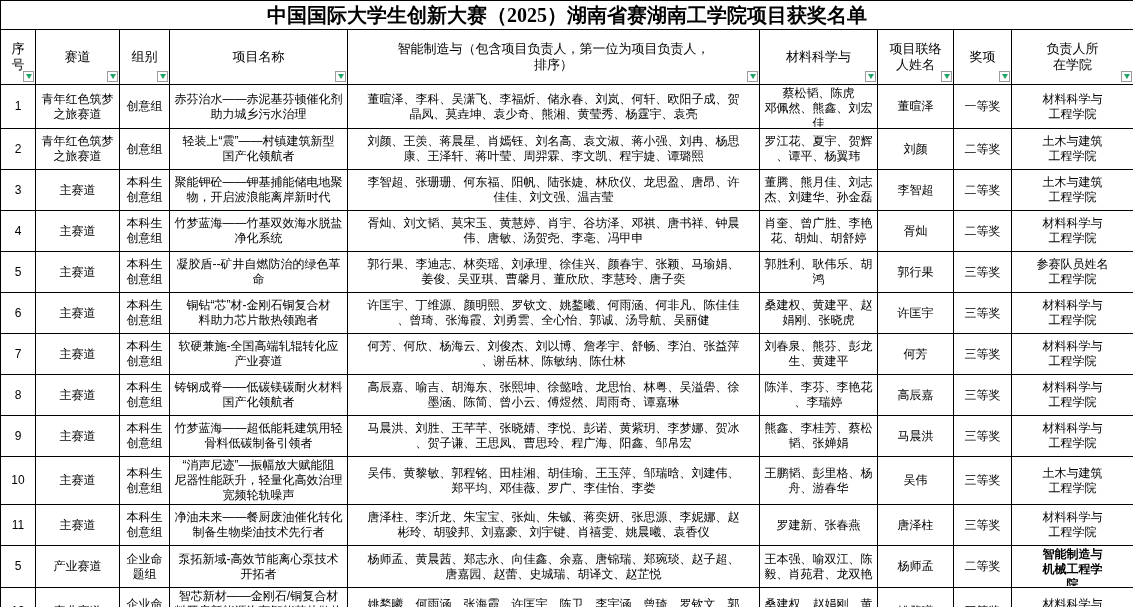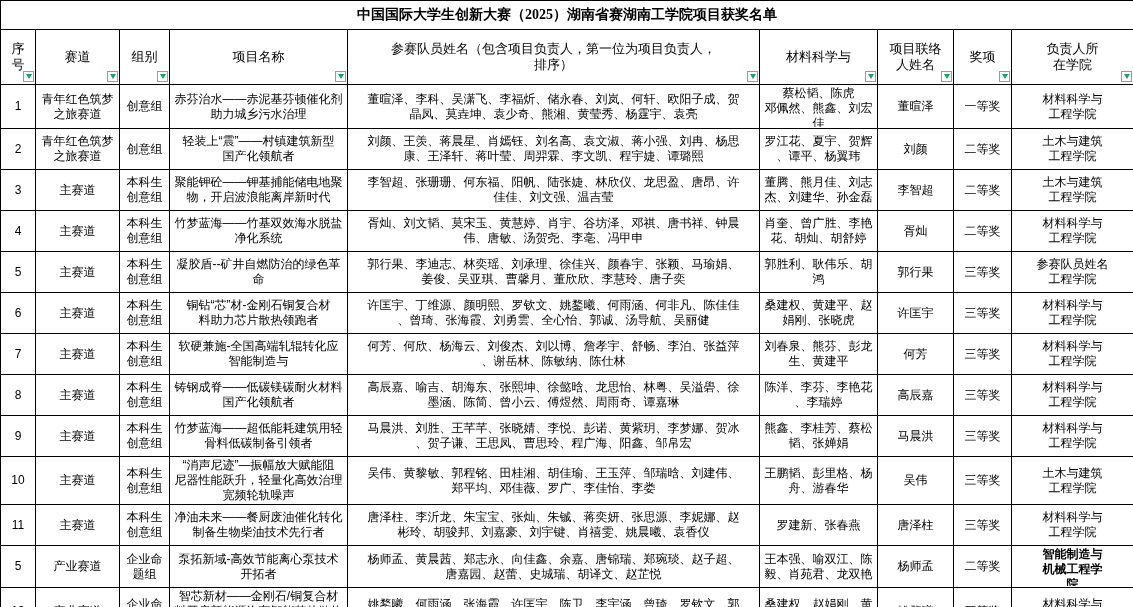--- a/index.html
+++ b/index.html
@@ -2,21 +2,21 @@
 <html><head>
 <meta charset="utf-8">
 <style>
   html,body{margin:0;padding:0;background:#fff;color:#000;
     font-family:"Liberation Sans","DejaVu Sans",sans-serif;}
   .wrap{width:1133px;}
   table{border-collapse:collapse;table-layout:fixed;width:1133px;}
   td,th{border:1px solid #000;text-align:center;vertical-align:middle;
     padding:1px 2px;font-weight:normal;overflow:hidden;}
   .title-cell{height:26px;border:1px solid #000;}
-  .t{font-size:14px;font-weight:bold;line-height:26px;white-space:nowrap;
+  .t{font-size:20px;font-weight:bold;line-height:26px;white-space:nowrap;
     font-family:"Liberation Serif","DejaVu Serif",serif;}
   thead th.colhead{height:52px;position:relative;}
   .hc{font-size:13px;line-height:16px;white-space:pre-line;word-break:break-all;}
   tbody td{height:38px;}
   .c{font-size:12px;line-height:15px;white-space:pre-line;
     word-break:break-all;line-break:anywhere;}
   .clip-a .c{max-height:41px;overflow:hidden;}
   .clip-c .c{max-height:39px;overflow:hidden;font-weight:bold;}
   .filter{position:absolute;right:1px;bottom:2px;width:11px;height:11px;
     background:#fff;border:1px solid #9a9a9a;box-sizing:border-box;
@@ -59,21 +59,21 @@
       </th>
       <th class="colhead">
         <div class="hc">组别</div>
         <span class="filter"></span>
       </th>
       <th class="colhead">
         <div class="hc">项目名称</div>
         <span class="filter"></span>
       </th>
       <th class="colhead">
-        <div class="hc">参赛队员姓名（包含项目负责人，第一位为项目负责人，
+        <div class="hc">智能制造与（包含项目负责人，第一位为项目负责人，
 排序）</div>
         <span class="filter"></span>
       </th>
       <th class="colhead">
         <div class="hc">材料科学与</div>
         <span class="filter"></span>
       </th>
       <th class="colhead">
         <div class="hc">项目联络
 人姓名</div>
@@ -302,21 +302,21 @@
           </td>
       <td>
             <div class="c">主赛道</div>
           </td>
       <td>
             <div class="c">本科生
 创意组</div>
           </td>
       <td>
             <div class="c">软硬兼施-全国高端轧辊转化应
-智能制造与</div>
+产业赛道</div>
           </td>
       <td>
             <div class="c">何芳、何欣、杨海云、刘俊杰、刘以博、詹孝宇、舒畅、李泊、张益萍
 、谢岳林、陈敏纳、陈仕林</div>
           </td>
       <td>
             <div class="c">刘春泉、熊芬、彭龙
 生、黄建平</div>
           </td>
       <td>

